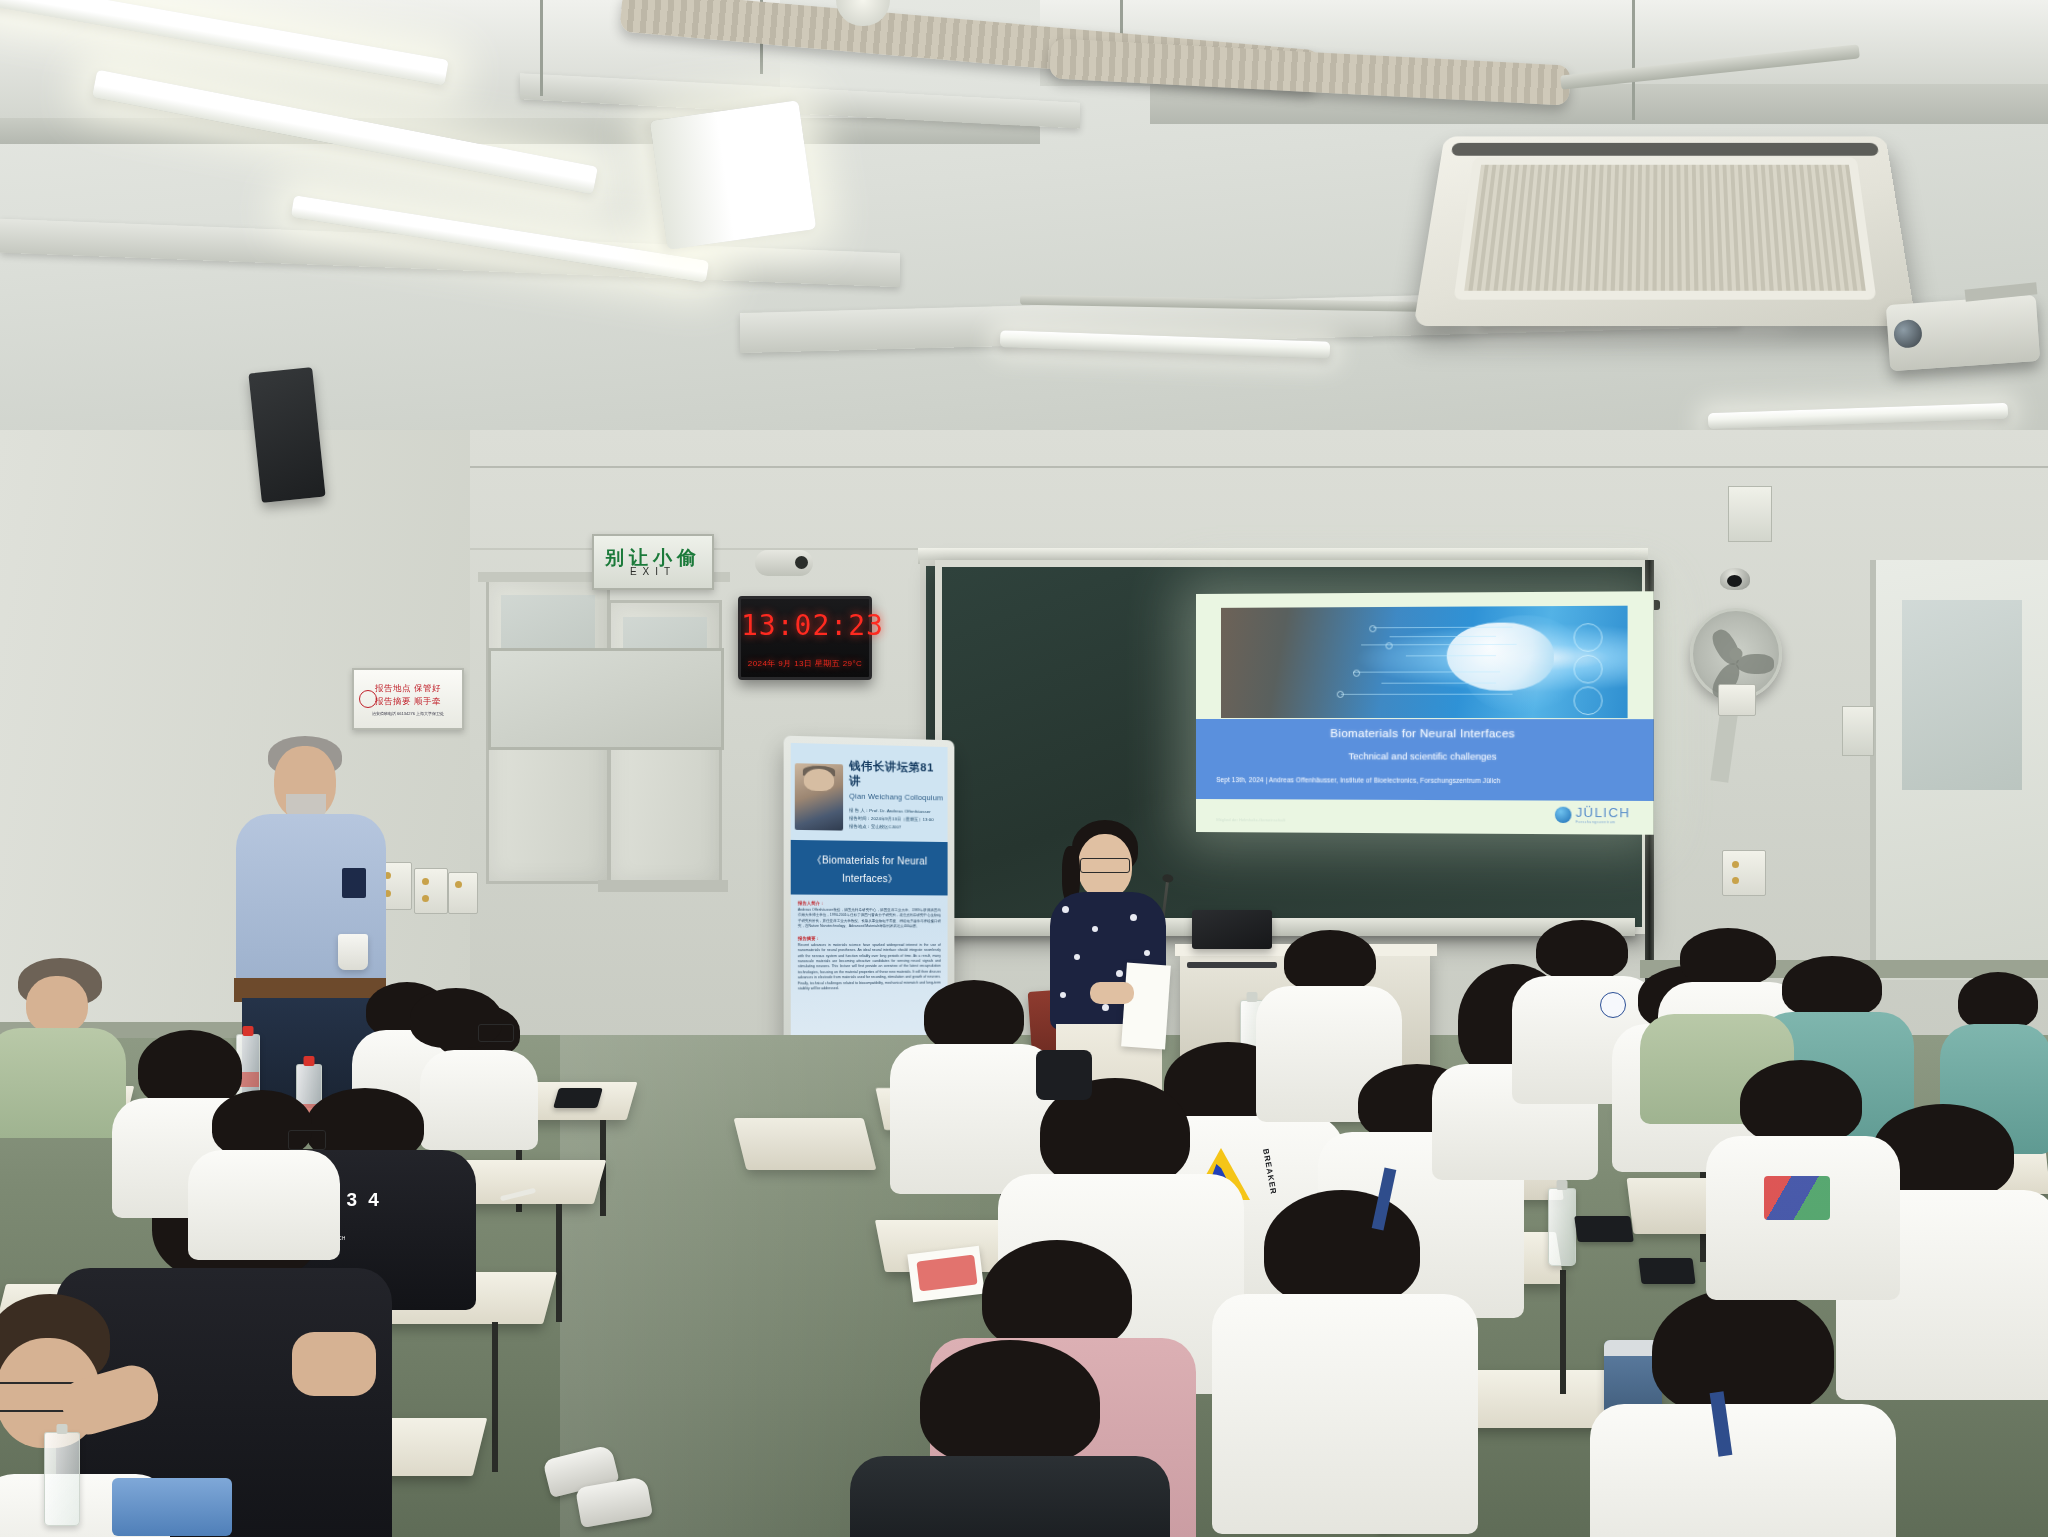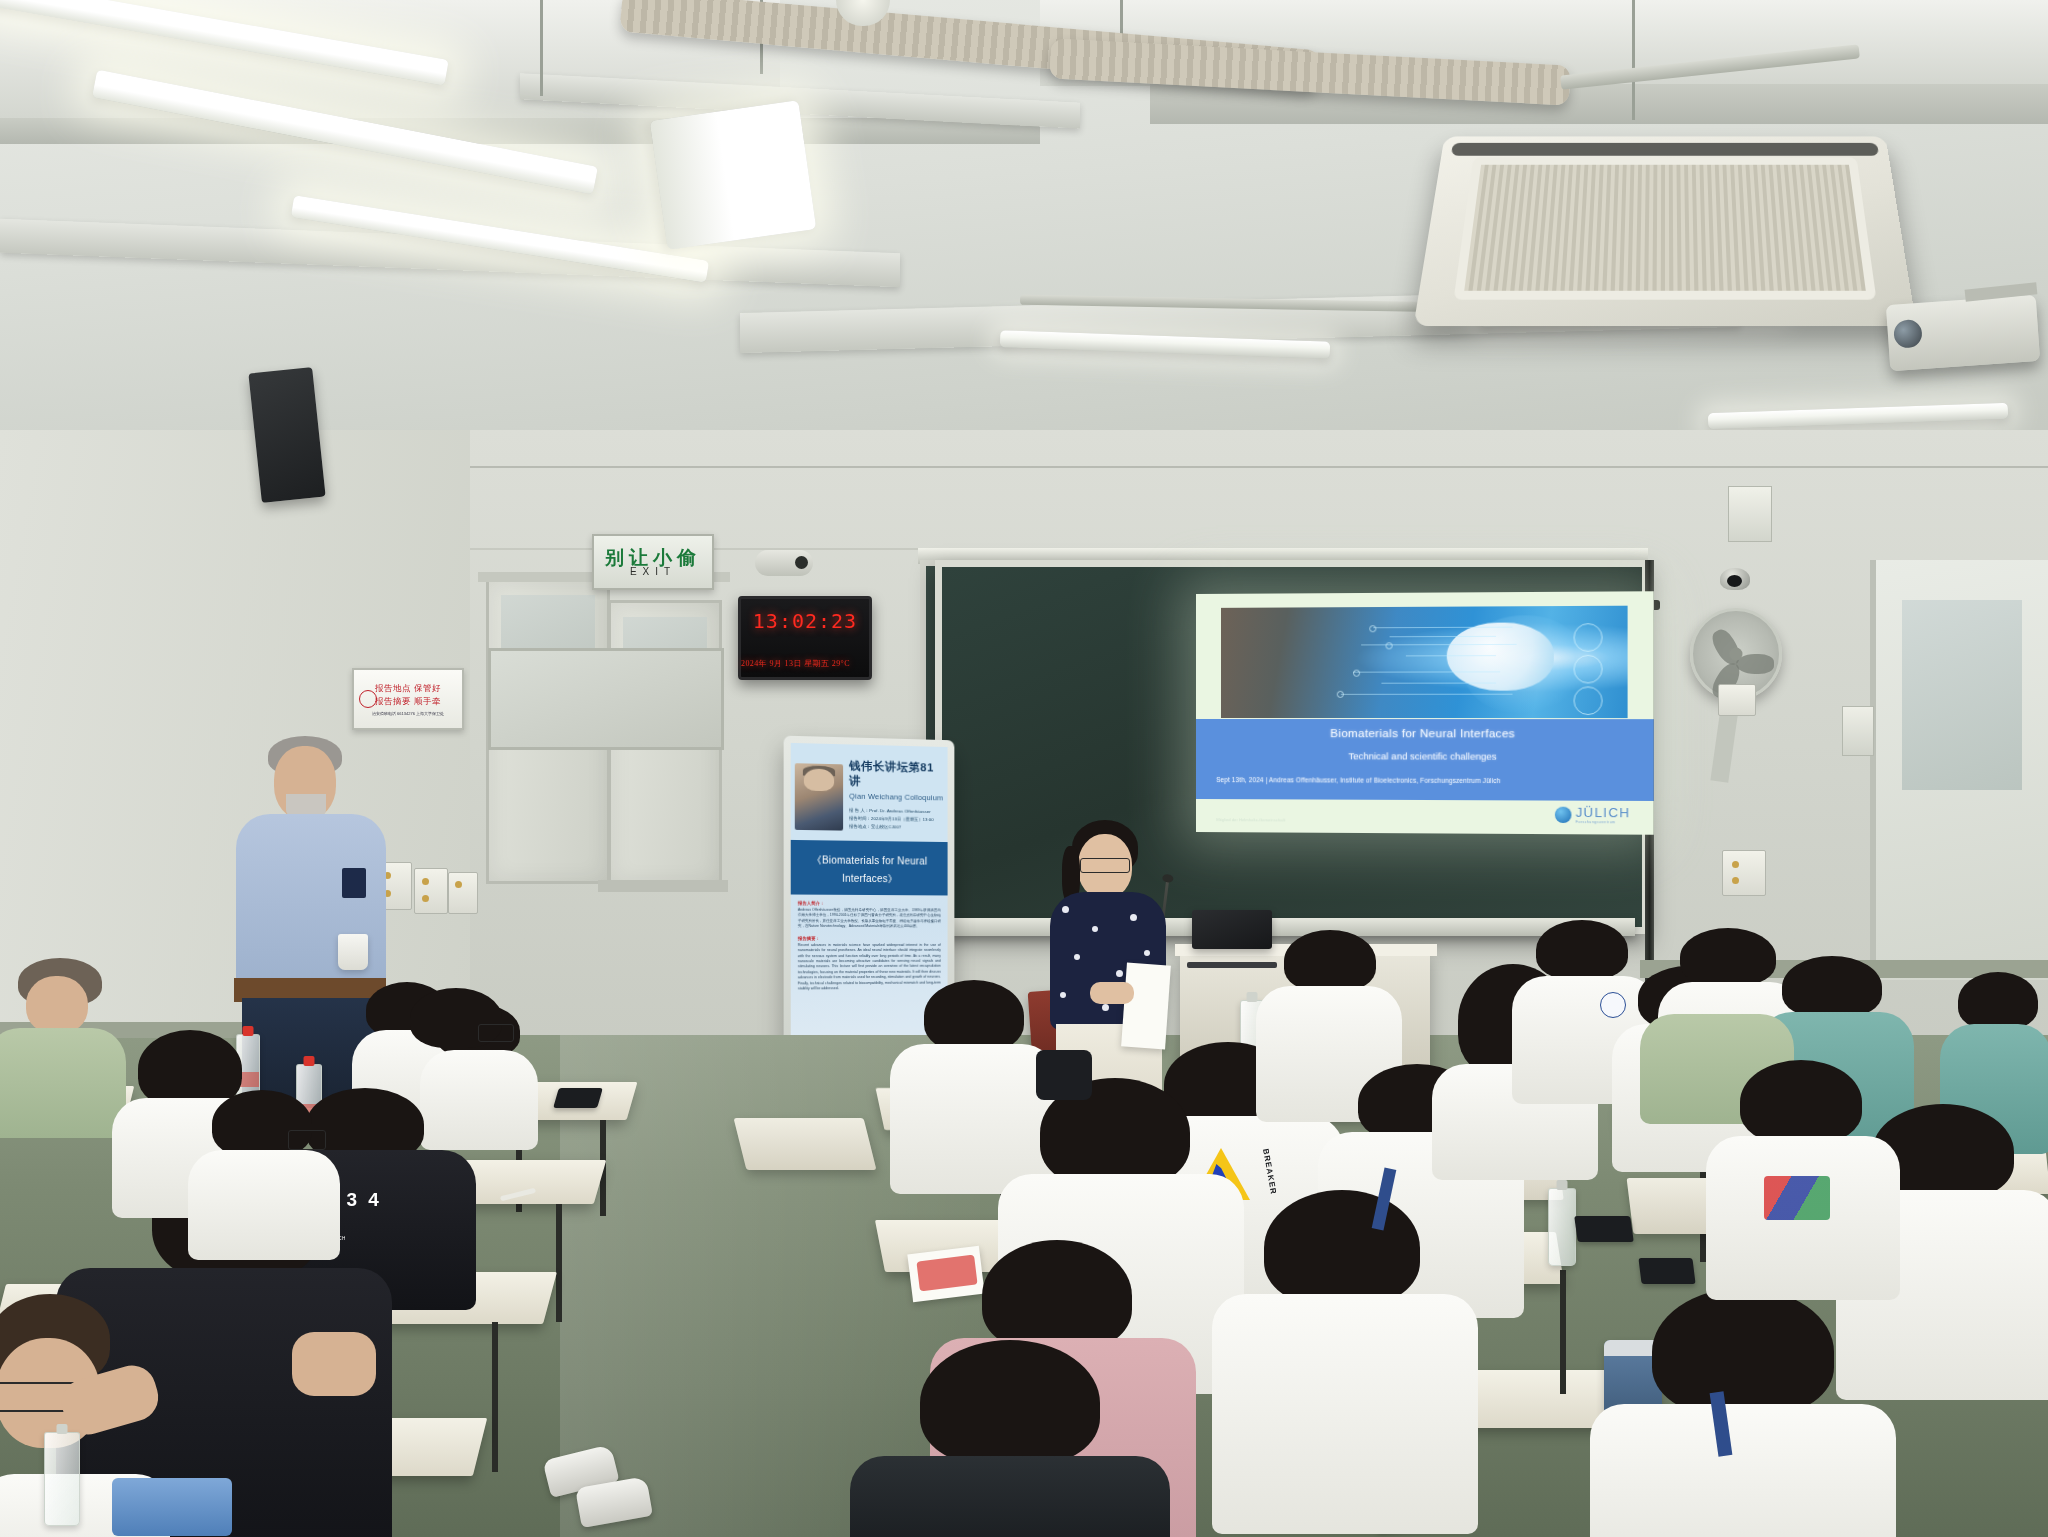--- a/index.html
+++ b/index.html
@@ -110,24 +110,24 @@
     box-shadow:0 3px 7px rgba(0,0,0,.2);display:flex;flex-direction:column;
     align-items:center;justify-content:center;line-height:1;}
   #exit .cn{color:#1b7a3a;font-size:19px;letter-spacing:5px;font-weight:bold;}
   #exit .en{color:#2c2f2b;font-size:10px;letter-spacing:6px;}
 
   
   #clock{left:738px;top:596px;width:128px;height:78px;
     background:linear-gradient(180deg,#1a1a1c,#0c0c0d);border:3px solid #2a2a2c;
     border-radius:4px;box-shadow:0 6px 14px rgba(0,0,0,.4);}
   #clock .time{position:absolute;left:0;top:10px;width:100%;text-align:center;
-    font-family:"DejaVu Sans Mono",monospace;font-size:20px;color:#ff2a20;
+    font-family:"DejaVu Sans Mono",monospace;font-size:28px;color:#ff2a20;
     letter-spacing:1px;text-shadow:0 0 9px rgba(255,50,35,.85);}
-  #clock .date{position:absolute;left:0;bottom:8px;width:100%;
-    font-family:Liberation Serif, serif;font-size:8px;color:#e8281c;
+  #clock .date{position:absolute;left:0;bottom:8px;width:100%;text-align:center;
+    font-family:Liberation Sans, sans-serif;font-size:8px;color:#e8281c;
     letter-spacing:.4px;text-shadow:0 0 6px rgba(255,50,35,.7);}
 
   
   #notice{left:352px;top:668px;width:112px;height:62px;
     background:linear-gradient(180deg,#fbfbf7,#e8e9e2);border:2px solid #b6b9b0;
     box-shadow:0 3px 6px rgba(0,0,0,.18);padding:4px 3px;box-sizing:border-box;
     display:flex;flex-direction:column;justify-content:center;}
   #notice .l1,#notice .l2{color:#c0202a;font-size:8.5px;text-align:center;letter-spacing:.5px;line-height:1.5;}
   #notice .l3{color:#334;font-size:4px;text-align:center;margin-top:3px;}
   #notice .seal{position:absolute;left:5px;top:20px;width:16px;height:16px;border-radius:50%;

